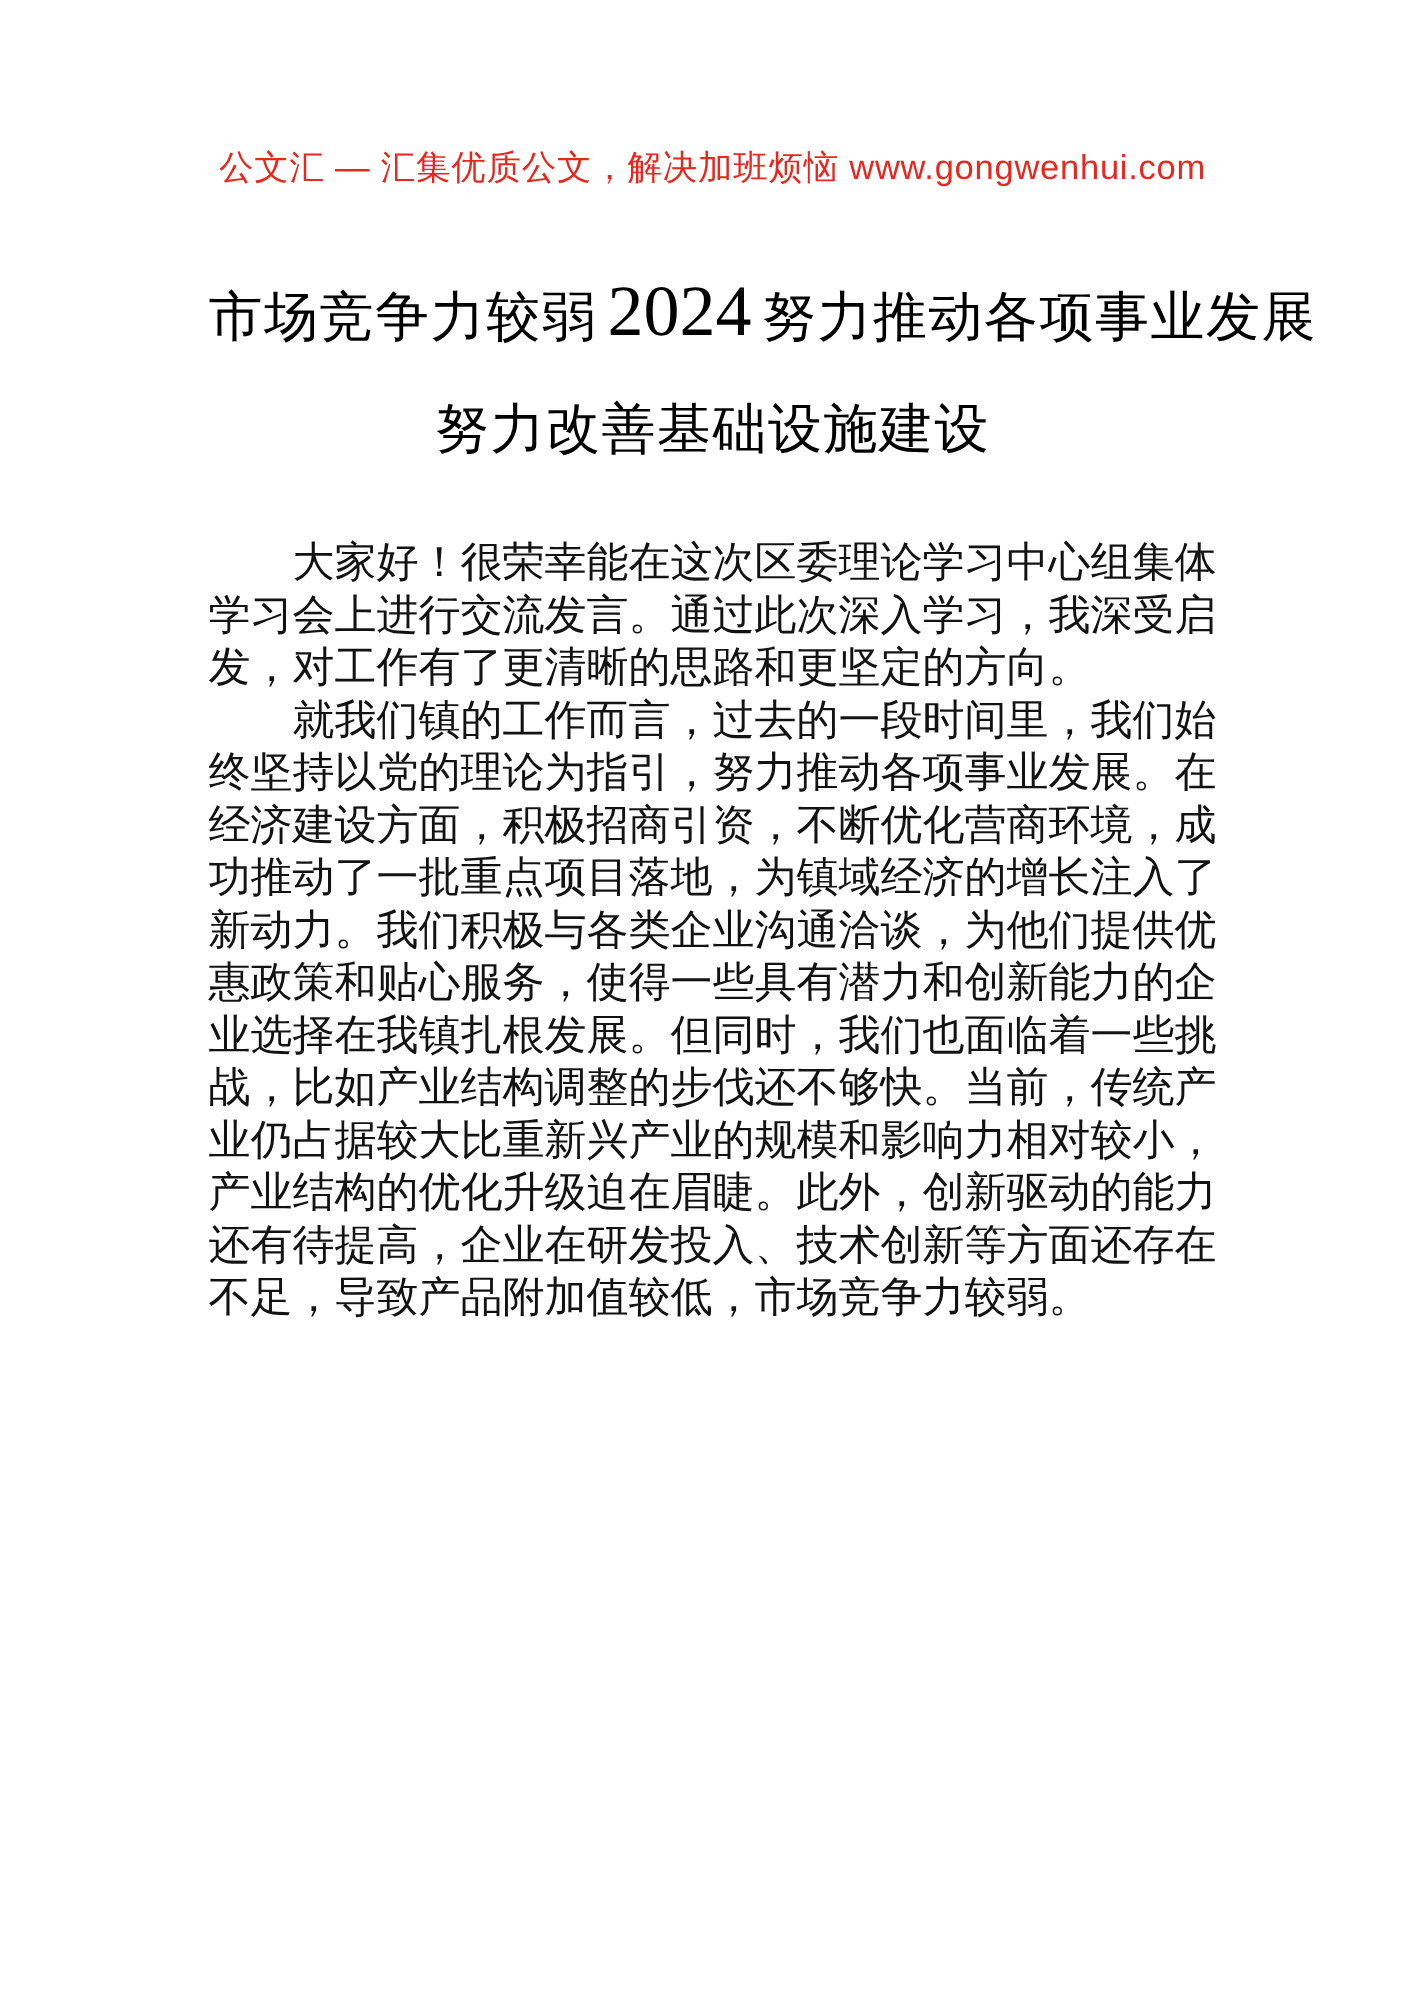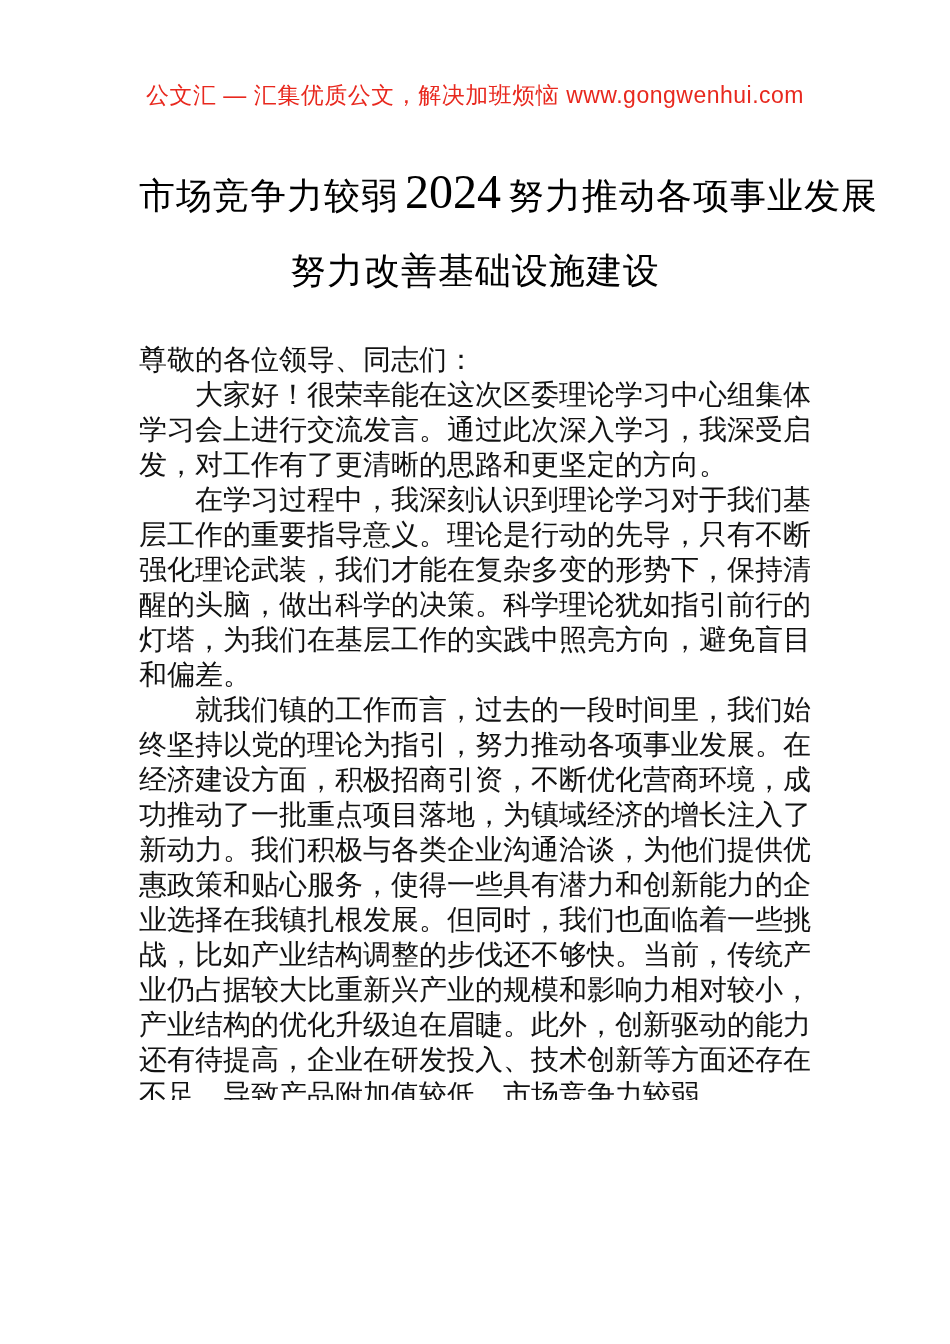--- a/index.html
+++ b/index.html
@@ -4,21 +4,21 @@
 <style>
   html, body {
     margin: 0;
     padding: 0;
     background: #ffffff;
   }
   .page {
     position: relative;
     width: 950px;
     height: 1100px;
-    margin: 0 auto;
+    margin: 16px auto;
     background: #ffffff;
     box-sizing: border-box;
     padding: 0 139px 16px 139px;
     overflow: hidden;
     font-family: "Liberation Sans", "DejaVu Sans", sans-serif;
     color: #151515;
   }
   .banner {
     padding-top: 82px;
     text-align: center;
@@ -62,19 +62,17 @@
 <div class="page">
 
   <div class="banner">公文汇 — 汇集优质公文，解决加班烦恼 www.gongwenhui.com</div>
 
   <h1 class="doc-title">
     <span class="title-line"><span>市场竞争力较弱</span><span class="title-year">2024</span><span>努力推动各项事业发展</span></span>
     <span class="title-line">努力改善基础设施建设</span>
   </h1>
 
   <div class="doc-body">
-    <p class="salutation">尊敬的各位领导、同志们：</p>
     <p class="para">大家好！很荣幸能在这次区委理论学习中心组集体学习会上进行交流发言。通过此次深入学习，我深受启发，对工作有了更清晰的思路和更坚定的方向。</p>
-    <p class="para">在学习过程中，我深刻认识到理论学习对于我们基层工作的重要指导意义。理论是行动的先导，只有不断强化理论武装，我们才能在复杂多变的形势下，保持清醒的头脑，做出科学的决策。科学理论犹如指引前行的灯塔，为我们在基层工作的实践中照亮方向，避免盲目和偏差。</p>
     <p class="para">就我们镇的工作而言，过去的一段时间里，我们始终坚持以党的理论为指引，努力推动各项事业发展。在经济建设方面，积极招商引资，不断优化营商环境，成功推动了一批重点项目落地，为镇域经济的增长注入了新动力。我们积极与各类企业沟通洽谈，为他们提供优惠政策和贴心服务，使得一些具有潜力和创新能力的企业选择在我镇扎根发展。但同时，我们也面临着一些挑战，比如产业结构调整的步伐还不够快。当前，传统产业仍占据较大比重新兴产业的规模和影响力相对较小，产业结构的优化升级迫在眉睫。此外，创新驱动的能力还有待提高，企业在研发投入、技术创新等方面还存在不足，导致产品附加值较低，市场竞争力较弱。</p>
   </div>
 
 </div>
 
 </body></html>

